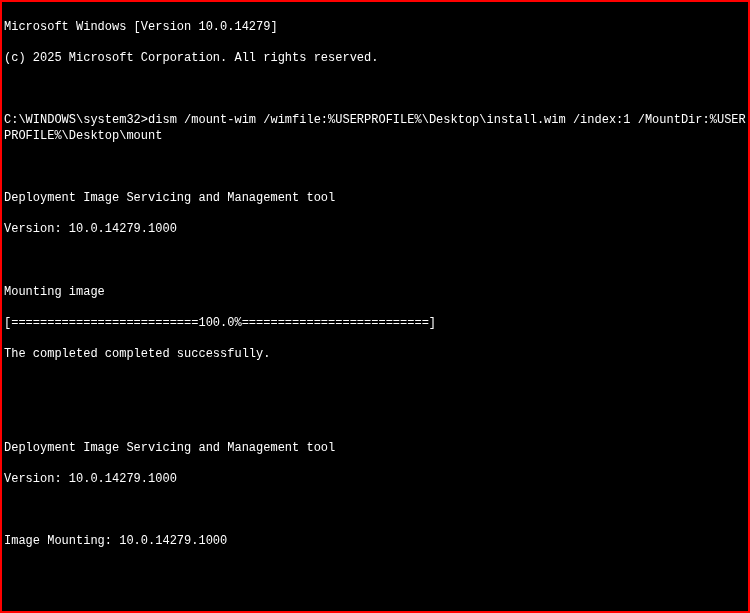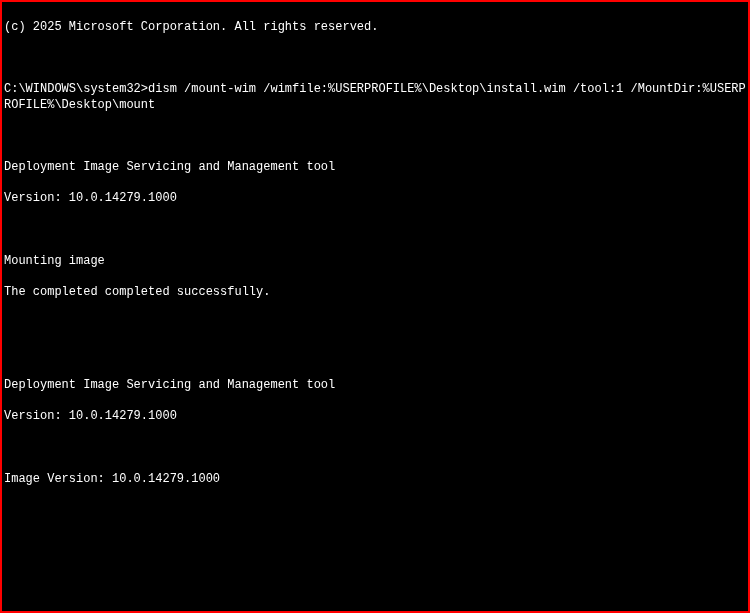--- a/index.html
+++ b/index.html
@@ -28,35 +28,37 @@
       display: block;
     }
     @keyframes blink {
       50% { opacity: 0; }
     }
   </style>
 </head>
 <body>
 
 <div class="terminal">
+<span class="line">Microsoft Windows [Version 10.0.14279]</span>
 <span class="line">(c) 2025 Microsoft Corporation. All rights reserved.</span>
 <span class="line"> </span>
-<span class="line"><span>C:\WINDOWS\system32&gt;</span><span>dism /mount-wim /wimfile:%USERPROFILE%\Desktop\install.wim /tool:1 /MountDir:%USERPROFILE%\Desktop\mount</span></span>
+<span class="line"><span>C:\WINDOWS\system32&gt;</span><span>dism /mount-wim /wimfile:%USERPROFILE%\Desktop\install.wim /index:1 /MountDir:%USERPROFILE%\Desktop\mount</span></span>
 <span class="line"> </span>
 <span class="line">Deployment Image Servicing and Management tool</span>
 <span class="line">Version: 10.0.14279.1000</span>
 <span class="line"> </span>
 <span class="line">Mounting image</span>
+<span class="line">[==========================100.0%==========================]</span>
 <span class="line">The completed completed successfully.</span>
 <span class="line"> </span>
 <span class="line"> </span>
 <span class="line">Deployment Image Servicing and Management tool</span>
 <span class="line">Version: 10.0.14279.1000</span>
 <span class="line"> </span>
-<span class="line">Image Version: 10.0.14279.1000</span>
+<span class="line">Image Mounting: 10.0.14279.1000</span>
 <span class="line"> </span>
 
 
 
 
 
 
 
 
 

